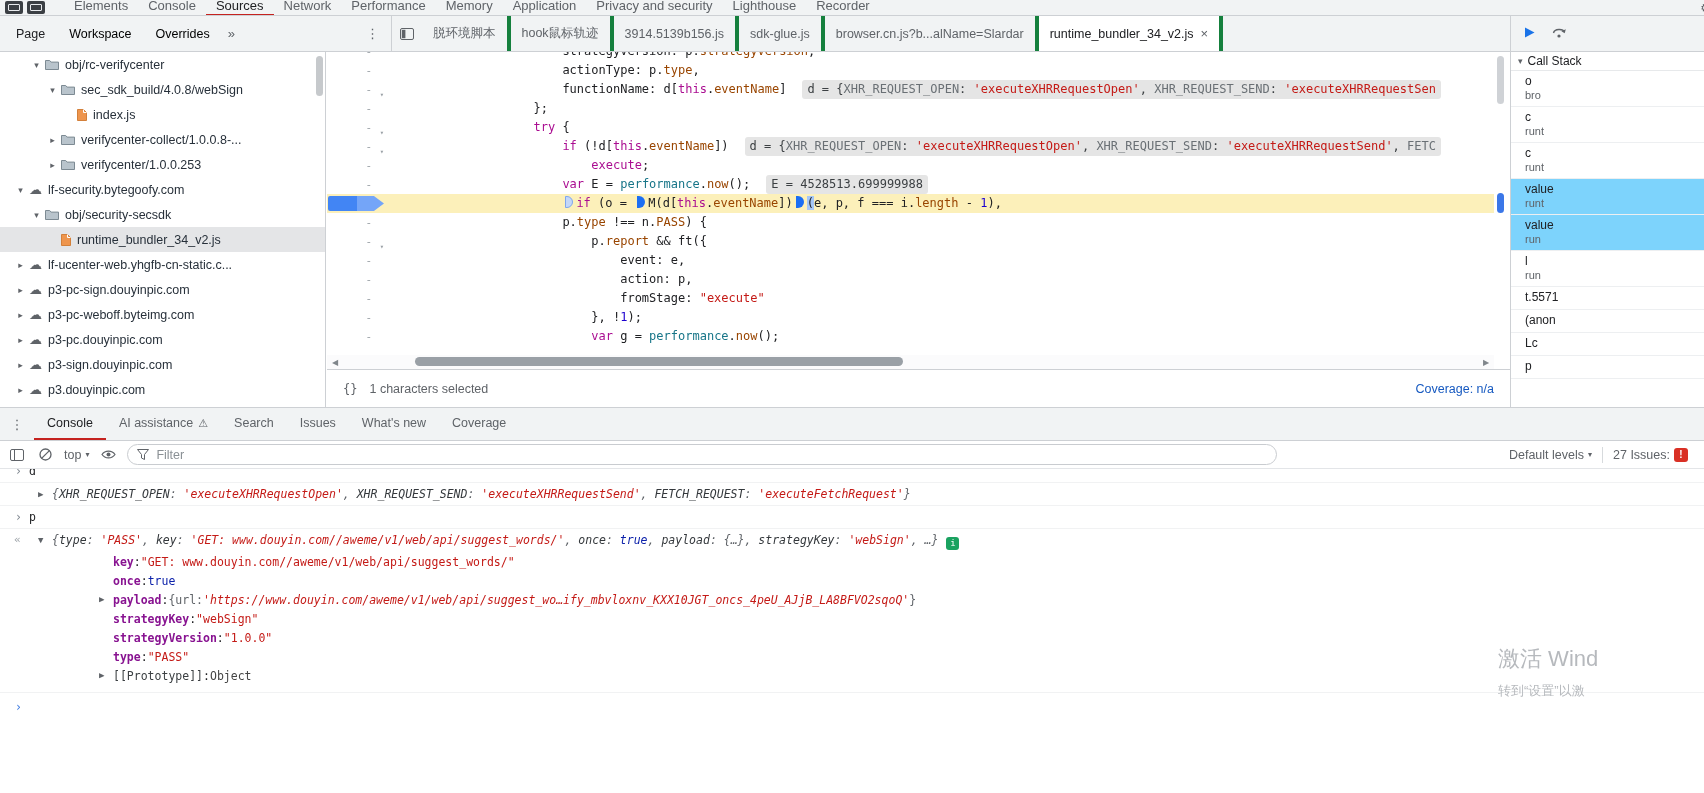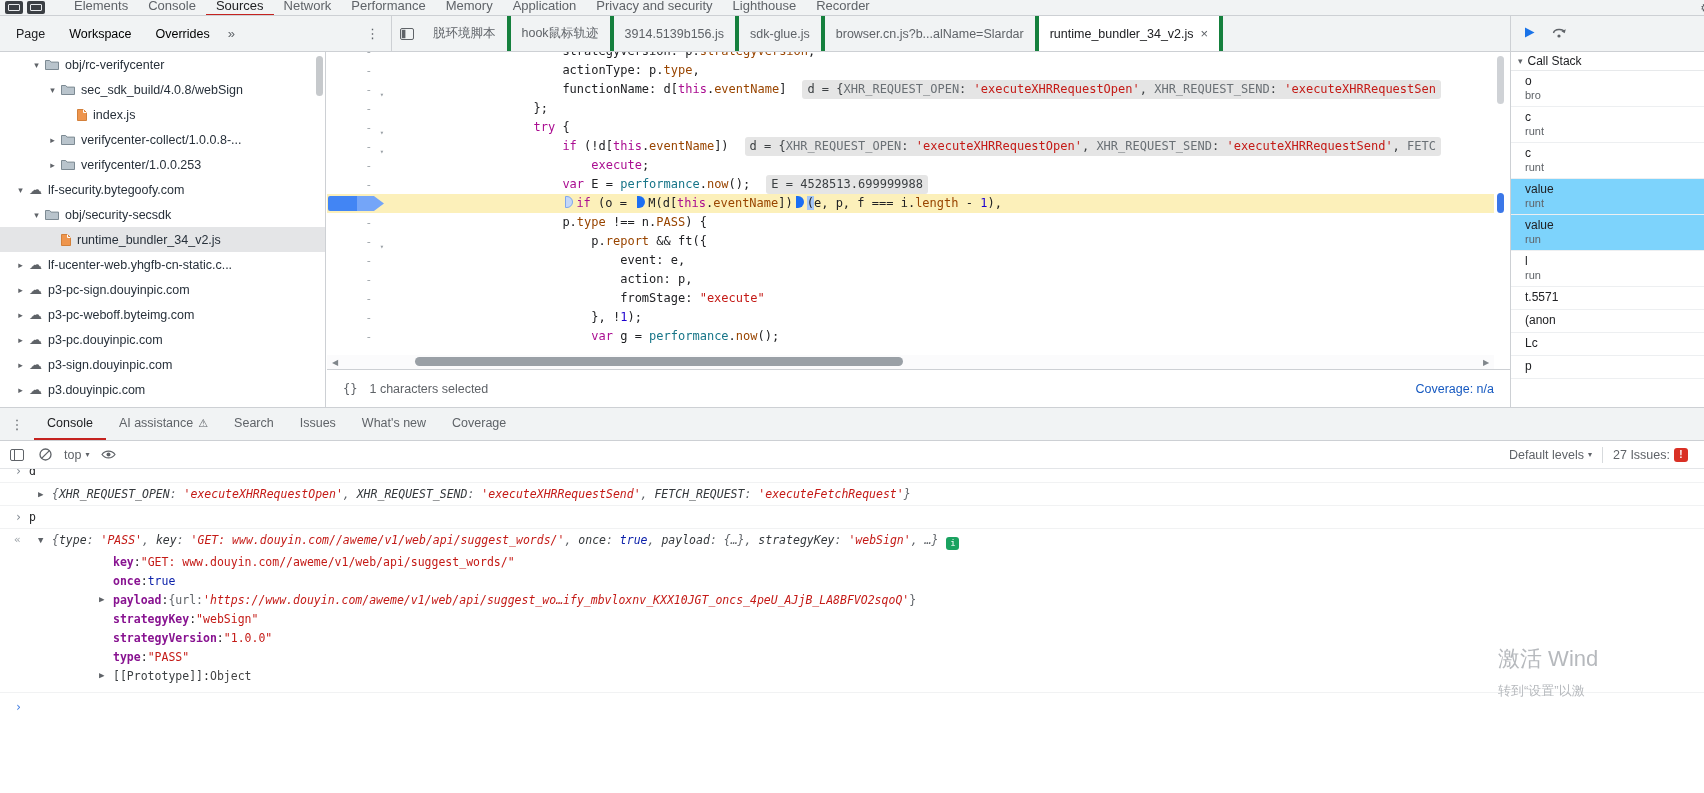--- a/index.html
+++ b/index.html
@@ -423,20 +423,26 @@
       <span class="ct-dd">
           <span>top</span>
           <span class="dd-arrow">▾</span>
         </span>
       <span class="ct-ic">
           <svg width="15" height="11" viewBox="0 0 15 11">
             <path d="M1 5.5 C4 1 11 1 14 5.5 C11 10 4 10 1 5.5 z" fill="none" stroke="#5f6368" stroke-width="1.2"></path>
             <circle cx="7.5" cy="5.5" r="2" fill="#5f6368"></circle>
           </svg>
         </span>
+      <div id="filterbox">
+        <svg width="12" height="11" viewBox="0 0 12 11">
+            <path d="M0.5 0.5 h11 L7.5 5.5 v5 l-3 -1.5 v-3.5 z" fill="none" stroke="#5f6368"></path>
+          </svg>
+        <span>Filter</span>
+      </div>
       <div class="ct-right">
         <span class="ct-dd">
             <span>Default levels</span>
             <span class="dd-arrow">▾</span>
           </span>
         <span class="ct-sep"></span>
         <span class="ct-dd">
             <span>27 Issues:</span>
             <span class="issues-ic">!</span>
           </span>

